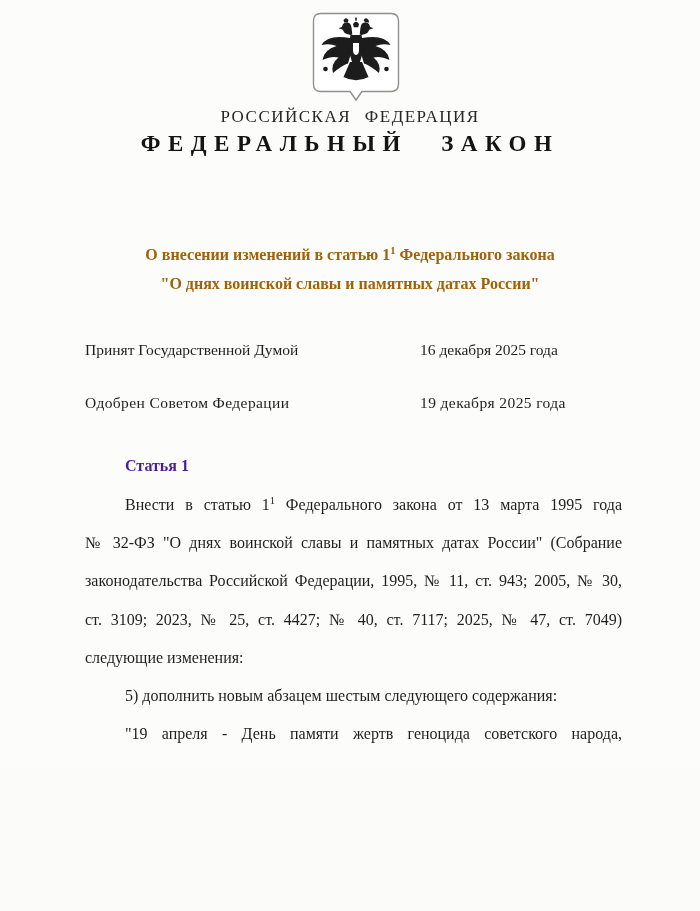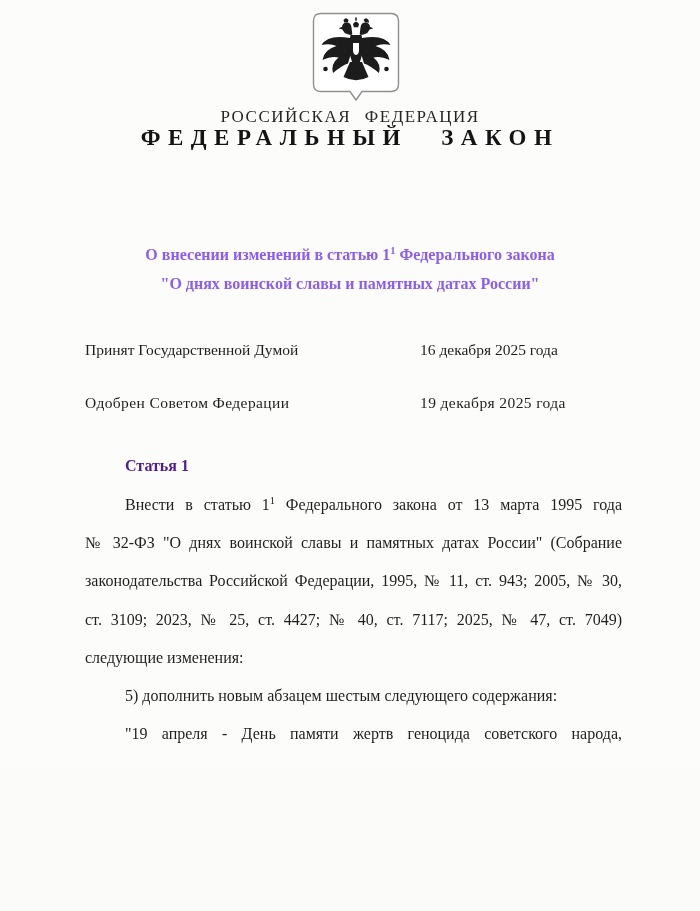--- a/index.html
+++ b/index.html
@@ -18,33 +18,33 @@
   .emblem-wrap { position: absolute; top: 12px; left: 312px; width: 88px; height: 100px; }
 
   .country {
     top: 107px;
     font-size: 17px;
     letter-spacing: 1.5px;
     word-spacing: 8px;
     color: #262626;
   }
   .doctype {
-    top: 125px;
+    top: 131px;
     font-size: 23px;
     font-weight: bold;
     letter-spacing: 7.5px;
     word-spacing: 20px;
     color: #141414;
   }
   .law-title {
     top: 241px;
     font-size: 16px;
     font-weight: bold;
     line-height: 27px;
-    color: #8b5cf6;
+    color: #a16207;
   }
   .sup {
     position: relative;
     top: -6px;
     font-size: 10.5px;
   }
 
   .adoption {
     position: absolute;
     left: 85px;

